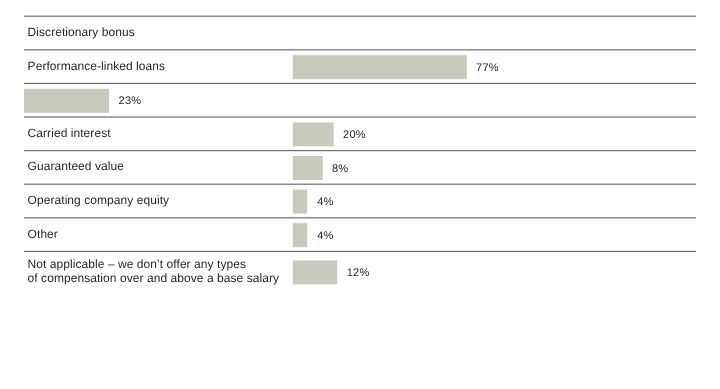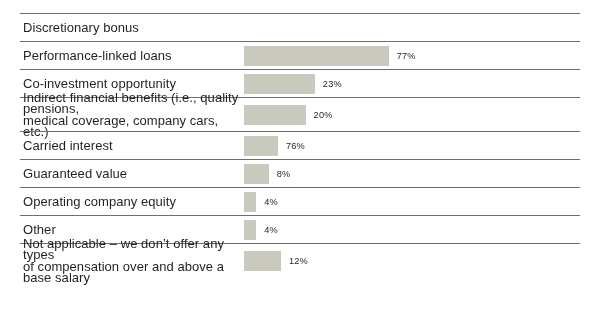--- a/index.html
+++ b/index.html
@@ -38,21 +38,21 @@
   }
   .row.two-line {
     height: 34px;
   }
   .row:first-child {
     border-top: 1px solid #6d6e71;
   }
   .label {
     width: 224px;
     flex: 0 0 224px;
-    font-size: 13px;
+    font-size: 10px;
     line-height: 11.4px;
     color: #231f20;
     letter-spacing: 0.05px;
     padding-left: 3px;
     box-sizing: border-box;
     white-space: pre-line;
   }
   .bar-area {
     position: relative;
     flex: 1 1 auto;
@@ -85,39 +85,30 @@
         <div class="label">Discretionary bonus</div>
       </div>
       <div class="row">
         <div class="label">Performance-linked loans</div>
         <div class="bar-area">
           <div class="bar" style="width: 144.76px; background: rgb(201, 201, 190);"></div>
           <div class="value">77%</div>
         </div>
       </div>
       <div class="row">
-        <div class="label">Co-investment opportunity</div>
         <div class="bar-area">
           <div class="bar" style="width: 70.84px; background: rgb(201, 201, 190);"></div>
           <div class="value">23%</div>
-        </div>
-      </div>
-      <div class="row two-line">
-        <div class="label">Indirect financial benefits (i.e., quality pensions,
-medical coverage, company cars, etc.)</div>
-        <div class="bar-area">
-          <div class="bar" style="width: 61.6px; background: rgb(201, 201, 190);"></div>
-          <div class="value">20%</div>
         </div>
       </div>
       <div class="row">
         <div class="label">Carried interest</div>
         <div class="bar-area">
           <div class="bar" style="width: 33.88px; background: rgb(201, 201, 190);"></div>
-          <div class="value">76%</div>
+          <div class="value">20%</div>
         </div>
       </div>
       <div class="row">
         <div class="label">Guaranteed value</div>
         <div class="bar-area">
           <div class="bar" style="width: 24.64px; background: rgb(201, 201, 190);"></div>
           <div class="value">8%</div>
         </div>
       </div>
       <div class="row">

